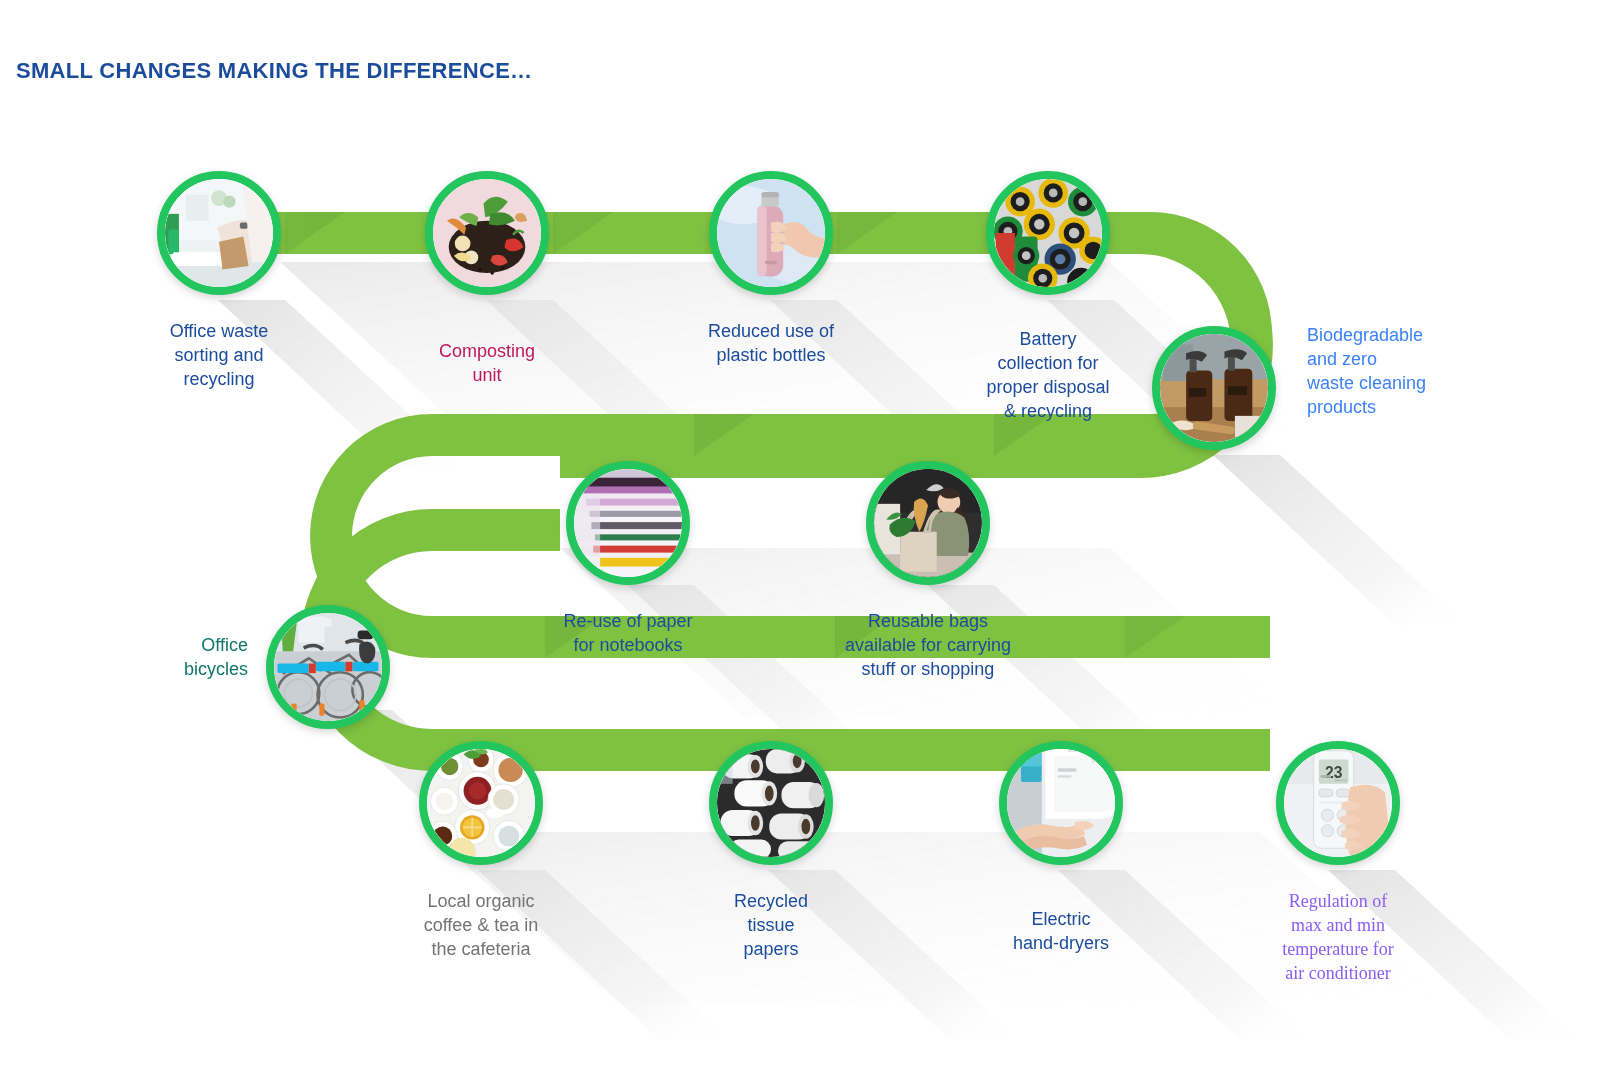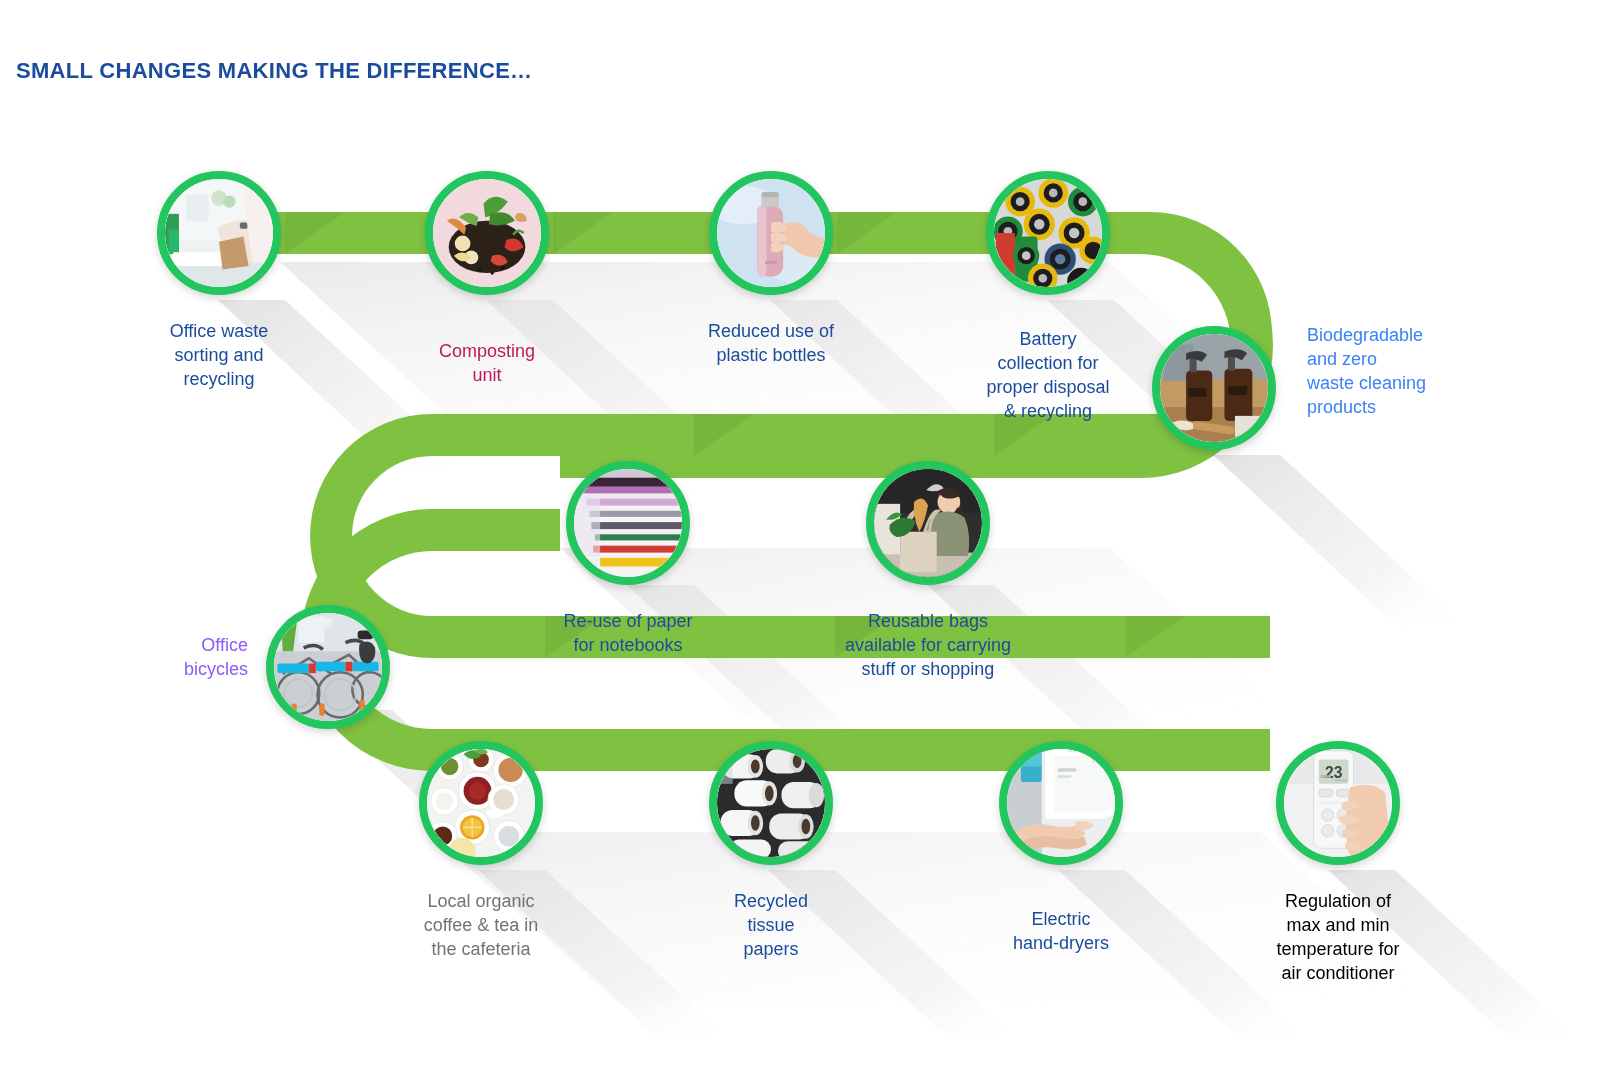--- a/index.html
+++ b/index.html
@@ -427,21 +427,21 @@
           <rect x="96" y="20" width="18" height="10" rx="4" fill="#2b2b2b"></rect>
 
           <rect x="20" y="104" width="6" height="14" rx="2" fill="#e8832a"></rect>
           <rect x="52" y="104" width="6" height="14" rx="2" fill="#e8832a"></rect>
           <rect x="98" y="100" width="6" height="14" rx="2" fill="#e8832a"></rect>
 
           <path d="M98 36 q12 -8 18 4 q2 14 -8 18 q-12 0 -10 -22 z" fill="#3c3c3c"></path>
         </svg>
       </div>
     </div>
-    <div class="node-label label-left" style="left: -218px; top: 28px; color: #8b5cf6;">Office
+    <div class="node-label label-left" style="left: -218px; top: 28px; color: #0f766e;">Office
 bicycles</div>
   </div>
 
   <div class="node" style="left:419px; top:741px;">
     <div class="node-circle">
       <div class="node-photo">
         <svg viewBox="0 0 124 124" preserveAspectRatio="xMidYMid slice">
           <rect width="124" height="124" fill="#f3f3f1"></rect>
           <circle cx="26" cy="20" r="16" fill="#ffffff" stroke="#e4e4e2"></circle>
           <circle cx="26" cy="20" r="10" fill="#6e8f33"></circle>
@@ -557,19 +557,19 @@
           <circle cx="68" cy="94" r="7" fill="#e9ebec" stroke="#d2d5d6"></circle>
 
           <path d="M76 44 q26 -8 40 6 l8 74 l-48 0 q-10 -32 0 -80 z" fill="#f0cbb0"></path>
           <path d="M66 62 q14 -6 22 4 q-12 8 -22 2 z" fill="#f3d2bb"></path>
           <path d="M64 78 q16 -6 24 4 q-12 8 -24 2 z" fill="#f3d2bb"></path>
           <path d="M66 94 q14 -6 22 4 q-12 8 -22 2 z" fill="#f3d2bb"></path>
           <path d="M70 108 q12 -6 20 4 q-10 8 -20 2 z" fill="#f3d2bb"></path>
         </svg>
       </div>
     </div>
-    <div class="node-label label-below" style="left: -68px; top: 148px; color: #000000;">Regulation of
+    <div class="node-label label-below" style="left: -68px; top: 148px; color: #8b5cf6; font-family: Liberation Serif, serif;">Regulation of
 max and min
 temperature for
 air conditioner</div>
   </div>
 
 </div>
 
 </body></html>

